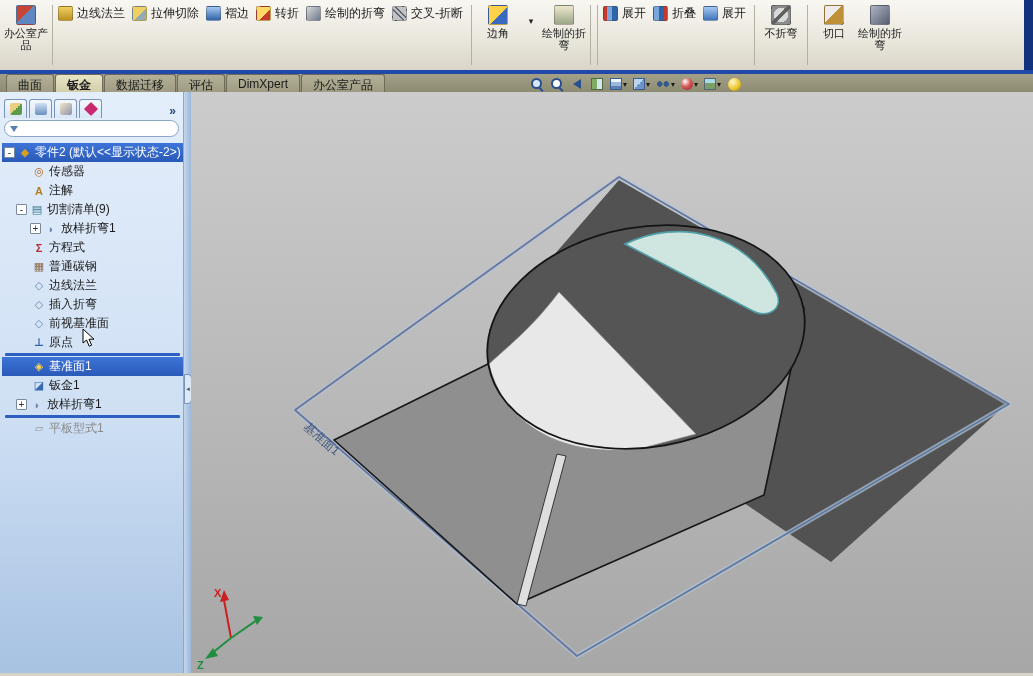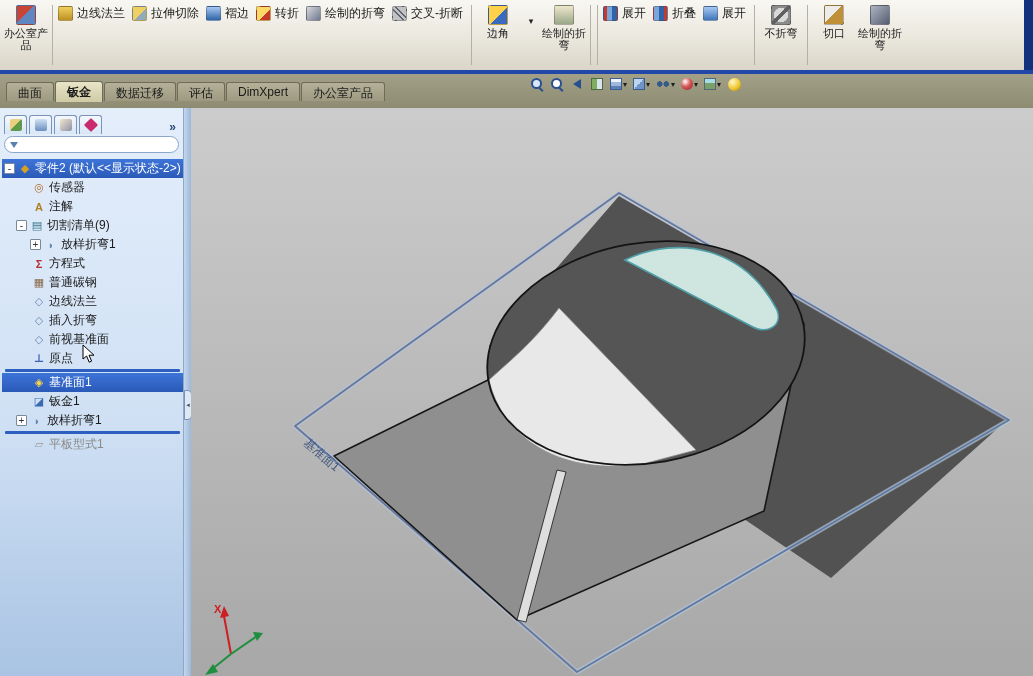--- a/index.html
+++ b/index.html
@@ -32,21 +32,21 @@
 .ic-unfold{background:linear-gradient(90deg,#c63a2e 22%,#7aa6dc 22% 60%,#2f64a8 60%)}
 .ic-fold{background:linear-gradient(90deg,#7aa6dc 40%,#2f64a8 40% 78%,#c63a2e 78%)}
 .ic-flatten{background:linear-gradient(180deg,#a7c8f2,#3f74b8)}
 .ic-nobends{background:linear-gradient(135deg,transparent 44%,#606060 44% 56%,transparent 56%),radial-gradient(circle at 50% 50%,#d8d8d8 55%,#8c8c8c 57%)}
 .ic-rip{background:linear-gradient(135deg,#ececec 45%,#c09038 45%)}
 .ic-insertbends{background:linear-gradient(135deg,#aeb4c2,#565e72)}
 .caretbtn{font-size:9px;line-height:10px;height:13px;width:20px;color:#222}
 #tb-edge{position:absolute;right:0;top:0;width:9px;height:70px;background:#12327e}
 
 
-#tabbar{height:34px;background:linear-gradient(180deg,#a3a088,#8e8b73);display:flex;align-items:center;padding-left:6px;position:relative}
+#tabbar{height:18px;background:linear-gradient(180deg,#a3a088,#8e8b73);display:flex;align-items:flex-start;padding-left:6px;position:relative}
 .rtab{font-size:12px;padding:2px 11px 3px;background:linear-gradient(180deg,#b4b198,#9d9a81);
 border:1px solid #6e6c58;border-bottom:none;border-radius:3px 3px 0 0;margin-right:1px;height:19px}
 .rtab.active{background:linear-gradient(180deg,#e8e4c6,#cfcba6);font-weight:bold;height:21px}
 #viewtools{position:absolute;left:528px;top:1px;display:flex;align-items:center;gap:2px}
 .vt{height:18px;min-width:18px;display:flex;align-items:center;justify-content:center;gap:1px;padding:0 2px}
 .vcaret{font-size:8px;color:#1a1a1a}
 .mag{position:relative;width:13px;height:13px;flex:none}
 .mag::before{content:"";position:absolute;left:0;top:0;width:7px;height:7px;border:2px solid #2a4f8f;border-radius:50%;background:#d8e8fa}
 .mag::after{content:"";position:absolute;left:9px;top:9px;width:5px;height:2px;background:#2a4f8f;transform:rotate(45deg);transform-origin:0 0}
 .mag.area::before{background:#fff}

